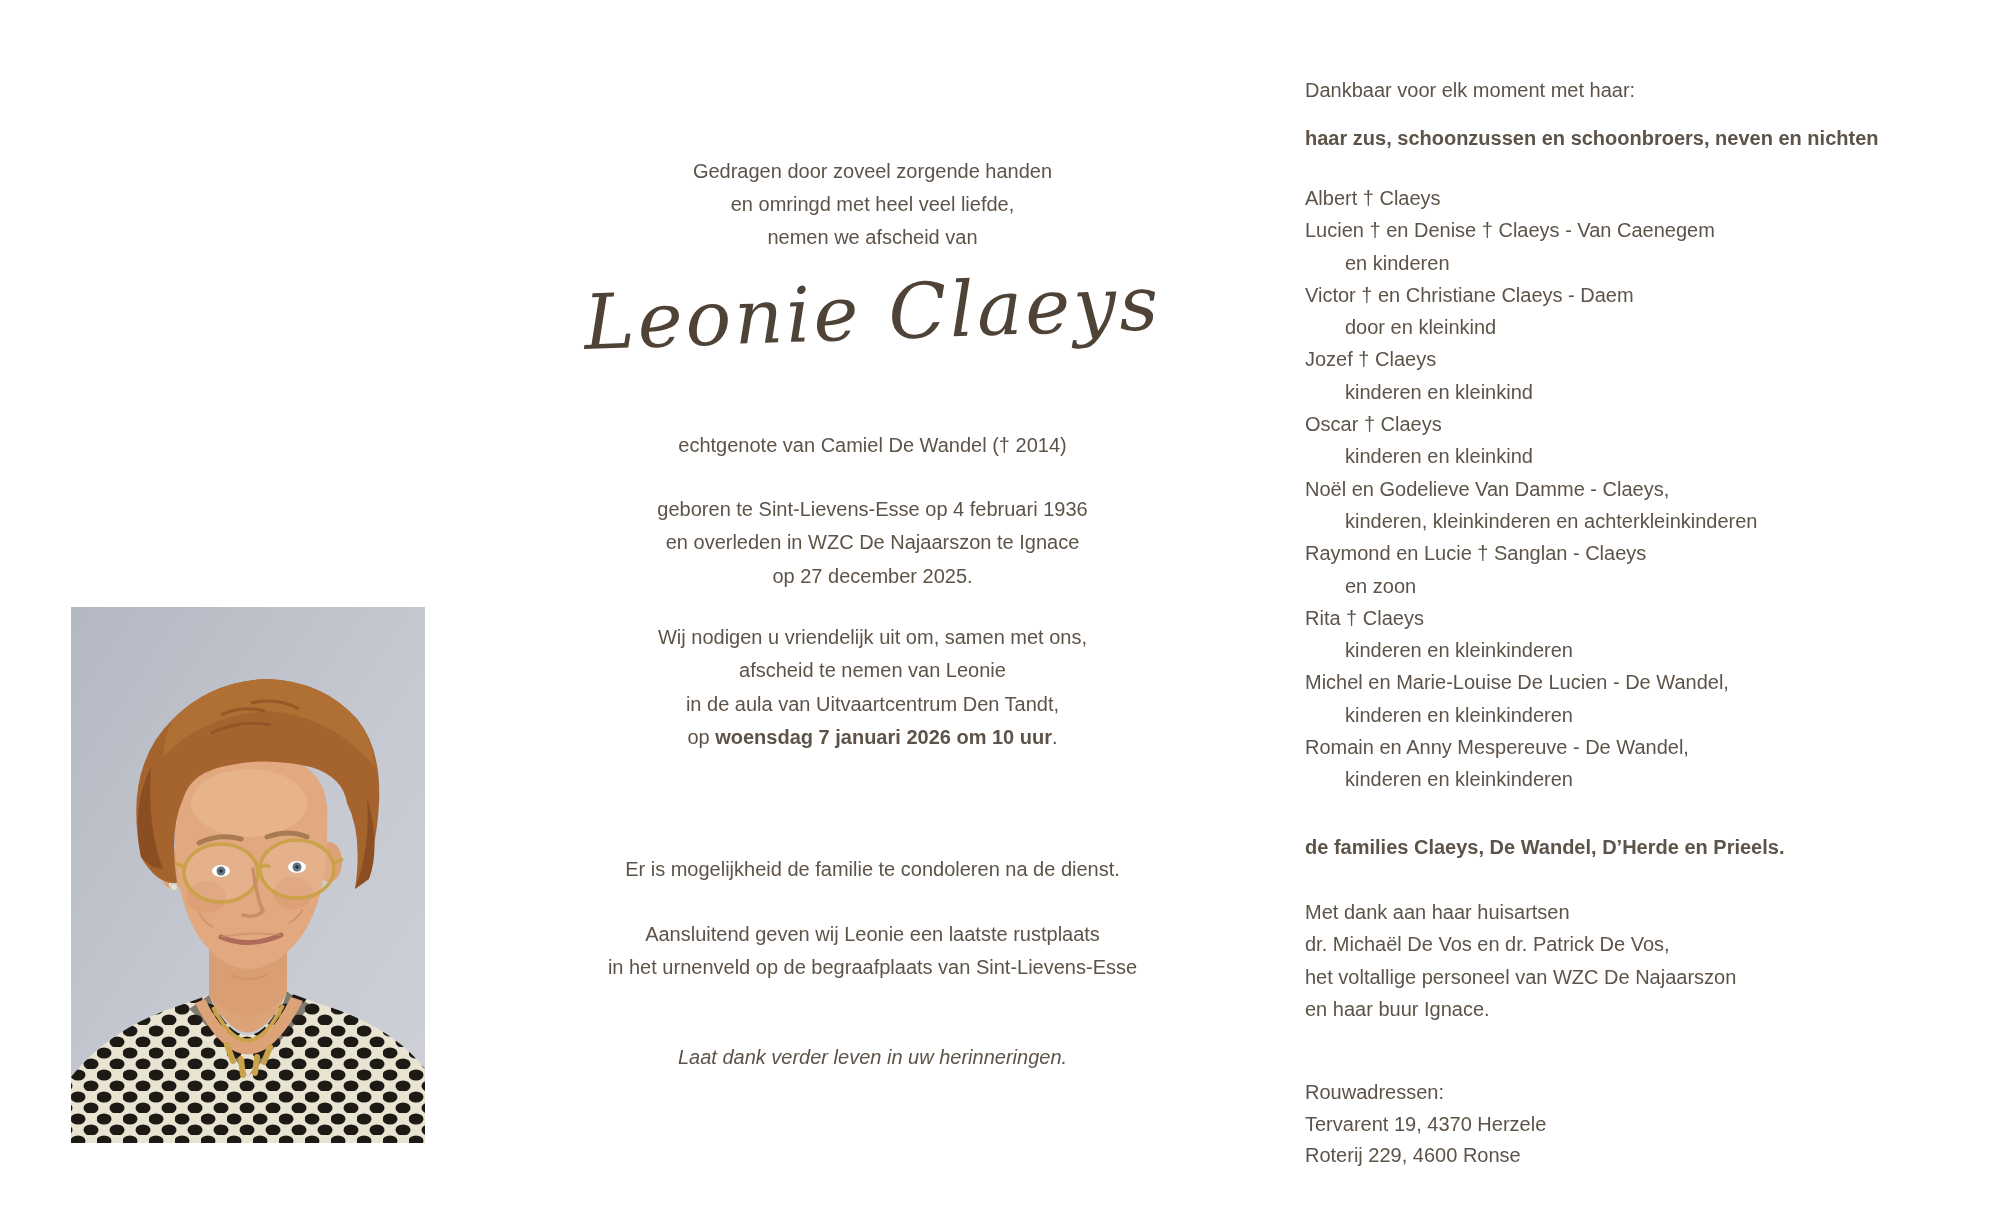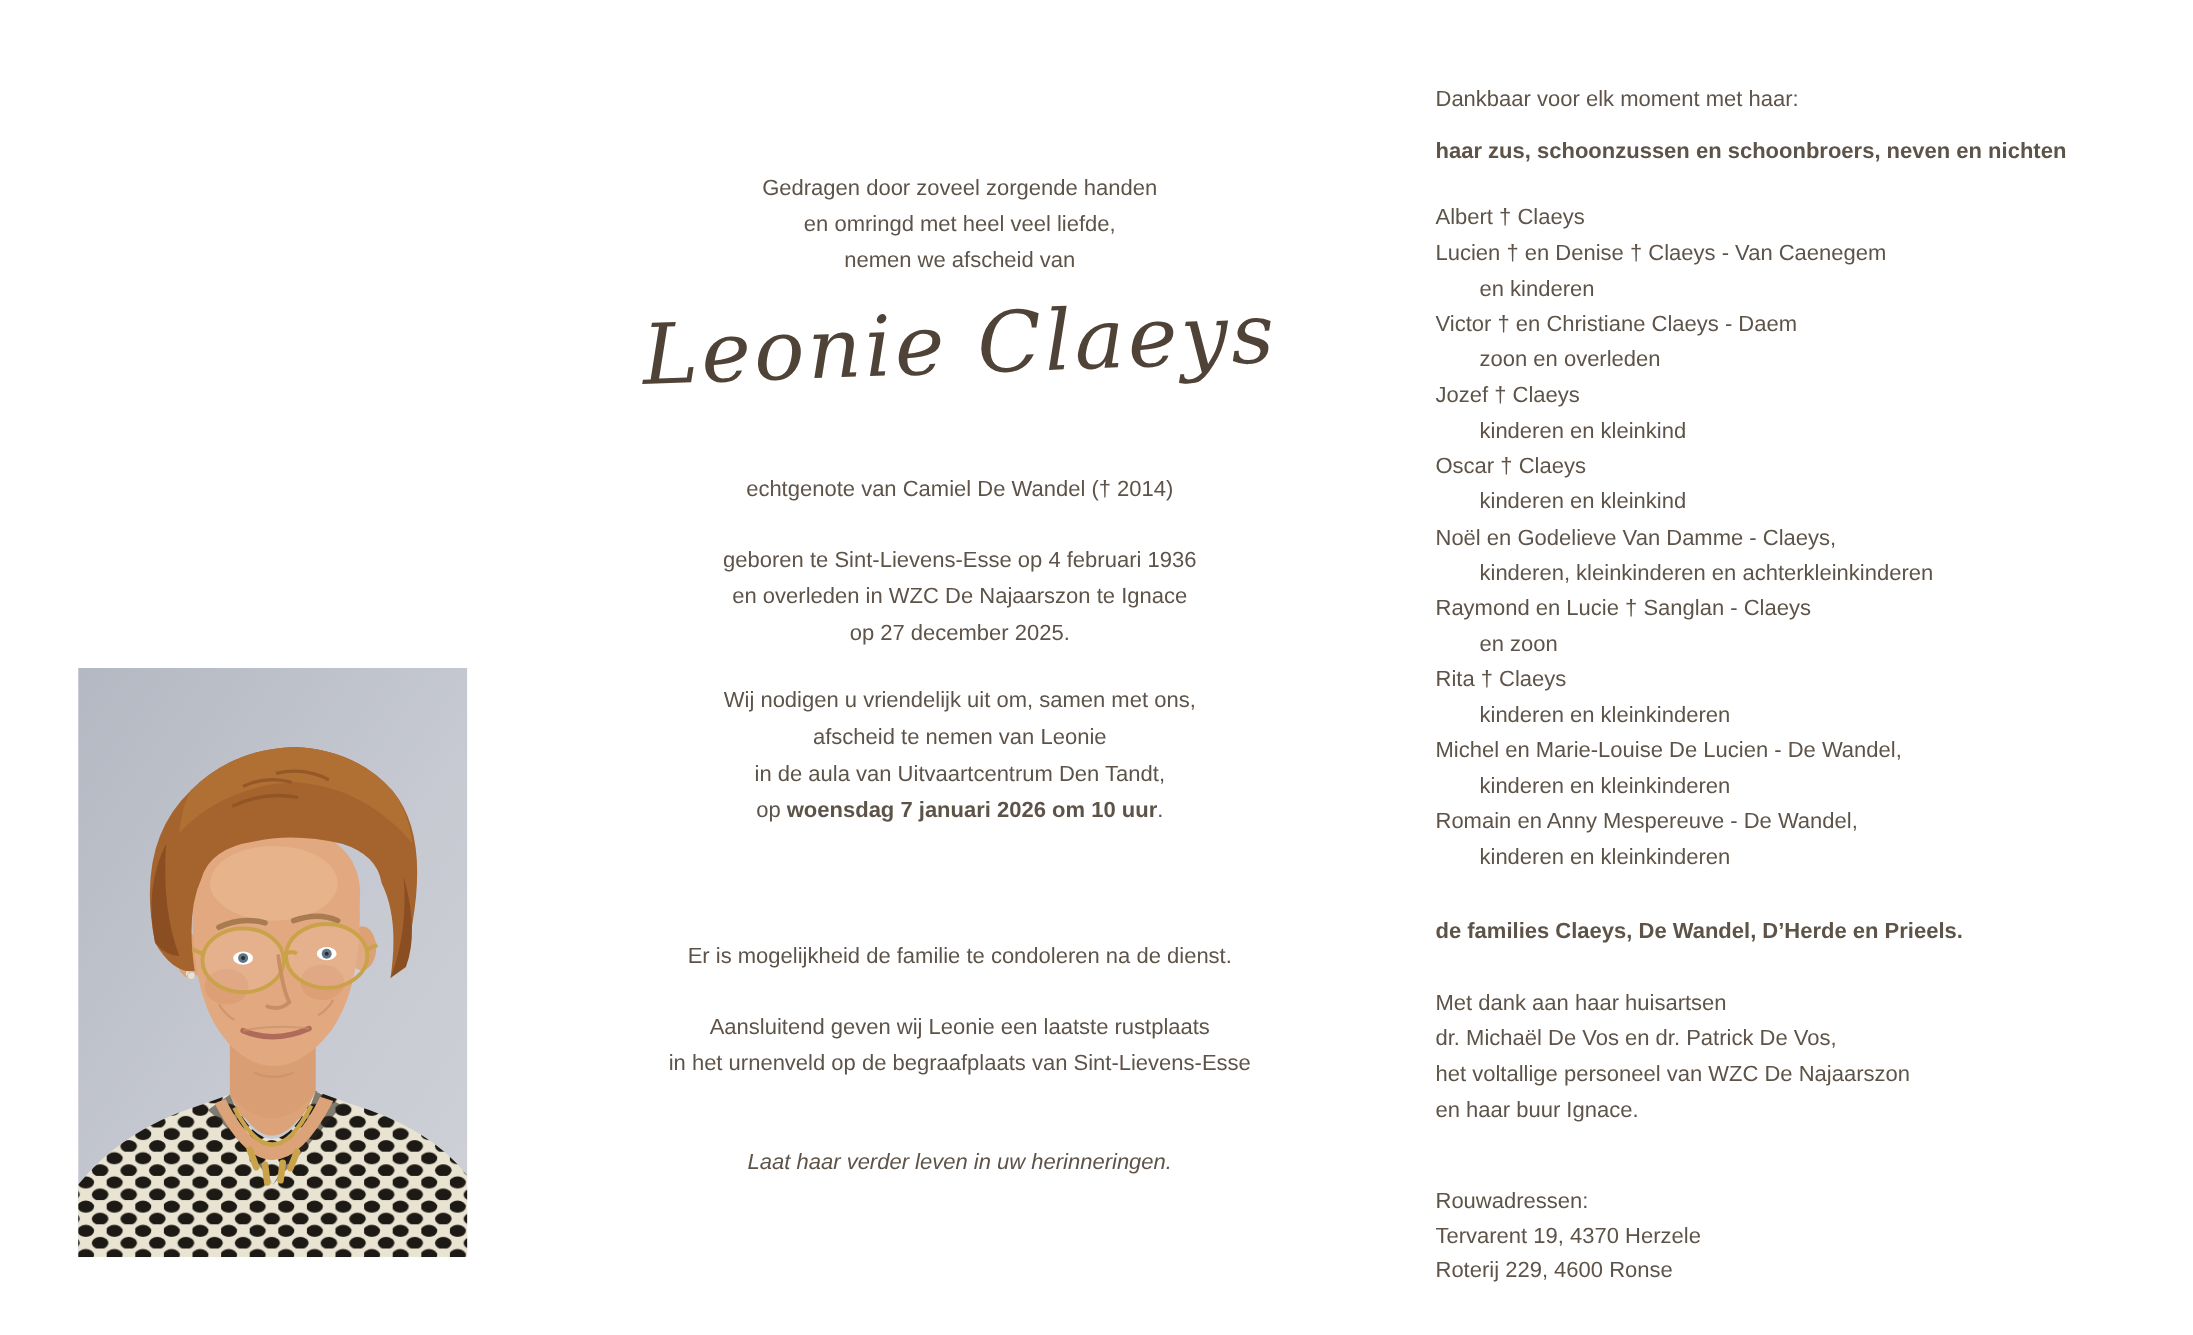--- a/index.html
+++ b/index.html
@@ -190,36 +190,36 @@
       <span class="line"><span>op </span><span class="bold">woensdag 7 januari 2026 om 10 uur</span><span>.</span></span>
     </div>
 
     <div class="center-block condole">Er is mogelijkheid de familie te condoleren na de dienst.</div>
 
     <div class="center-block resting">
       <span class="line">Aansluitend geven wij Leonie een laatste rustplaats</span>
       <span class="line">in het urnenveld op de begraafplaats van Sint-Lievens-Esse</span>
     </div>
 
-    <div class="center-block closing">Laat haar verder leven in uw herinneringen.</div>
+    <div class="center-block closing">Laat dank verder leven in uw herinneringen.</div>
 
   </div>
 
   <div class="right-col">
 
     <div class="right-block gratitude">Dankbaar voor elk moment met haar:</div>
 
     <div class="right-block relations">haar zus, schoonzussen en schoonbroers, neven en nichten</div>
 
     <div class="right-block family-list">
       <span class="line">Albert † Claeys</span>
       <span class="line">Lucien † en Denise † Claeys - Van Caenegem</span>
       <span class="line indent">en kinderen</span>
       <span class="line">Victor † en Christiane Claeys - Daem</span>
-      <span class="line indent">zoon en overleden</span>
+      <span class="line indent">door en kleinkind</span>
       <span class="line">Jozef † Claeys</span>
       <span class="line indent">kinderen en kleinkind</span>
       <span class="line">Oscar † Claeys</span>
       <span class="line indent">kinderen en kleinkind</span>
       <span class="line">Noël en Godelieve Van Damme - Claeys,</span>
       <span class="line indent">kinderen, kleinkinderen en achterkleinkinderen</span>
       <span class="line">Raymond en Lucie † Sanglan - Claeys</span>
       <span class="line indent">en zoon</span>
       <span class="line">Rita † Claeys</span>
       <span class="line indent">kinderen en kleinkinderen</span>

